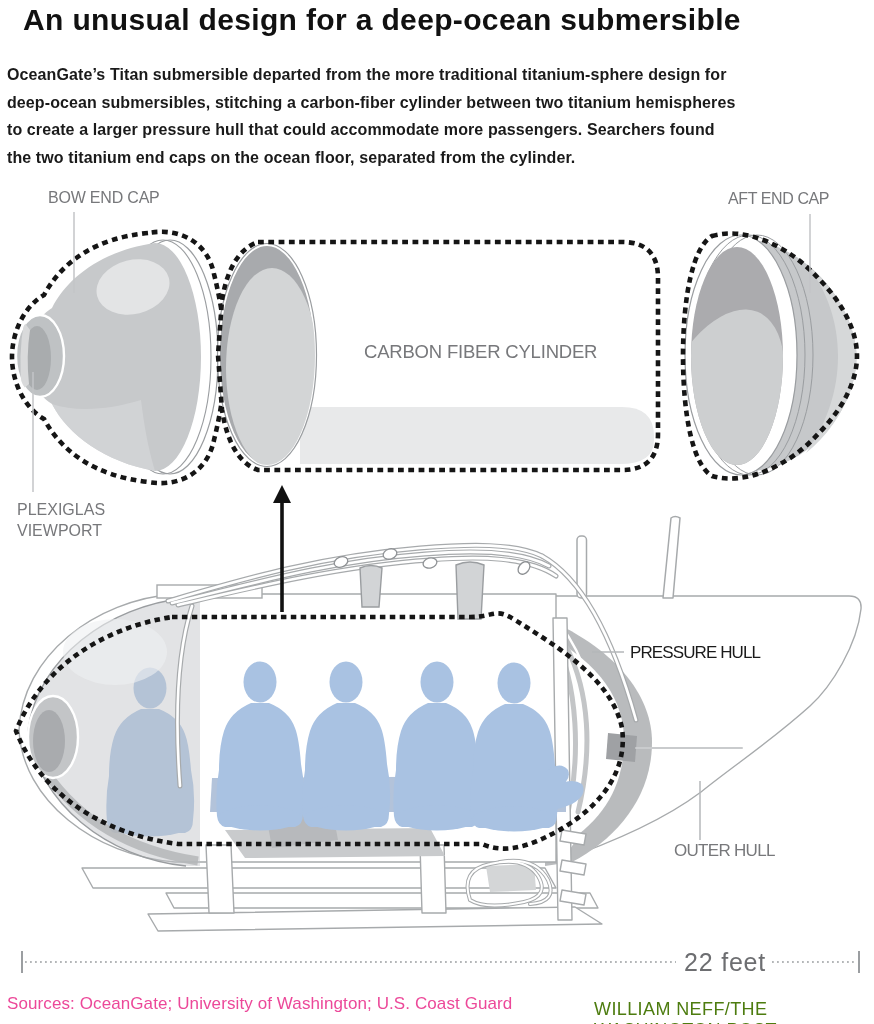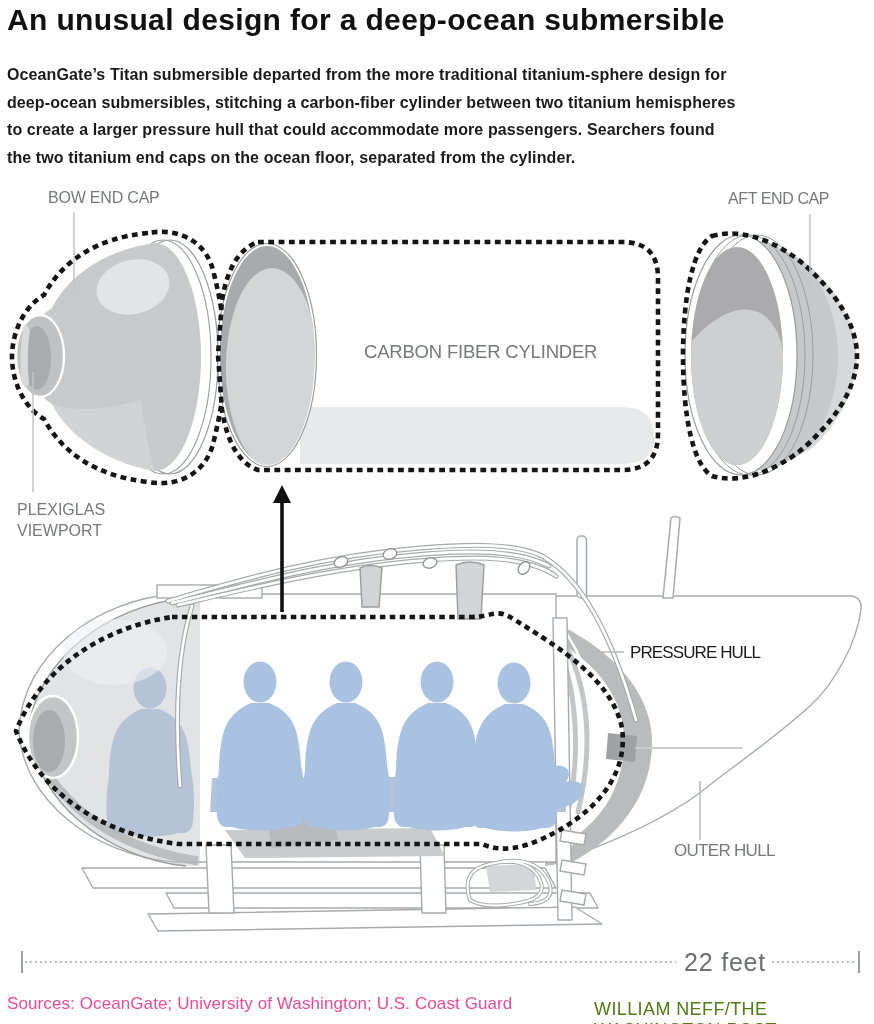--- a/index.html
+++ b/index.html
@@ -1,18 +1,18 @@
 <!DOCTYPE html>
 <html><head>
 <meta charset="utf-8">
 <style>
   html,body{margin:0;padding:0;background:#ffffff;}
   body{width:874px;height:1024px;position:relative;overflow:hidden;
        font-family:"Liberation Sans",sans-serif;}
-  #title{position:absolute;left:7px;top:3px;font-size:30px;font-weight:bold;
+  #title{position:absolute;left:23px;top:3px;font-size:30px;font-weight:bold;
          color:#111;letter-spacing:0.35px;}
   #para{position:absolute;left:7px;top:61px;font-size:16px;
         line-height:27.5px;color:#1a1a1a;letter-spacing:0.1px;white-space:nowrap;font-weight:bold;}
   #src{position:absolute;left:7px;top:994px;font-size:17px;color:#ec4899;letter-spacing:0.1px;}
   #credit{position:absolute;left:594px;top:999px;font-size:18px;color:#4d7c0f;letter-spacing:0.4px;}
   svg{position:absolute;left:0;top:0;}
   .lbl{font-size:16px;fill:#77787b;}
 </style>
 </head>
 <body>

